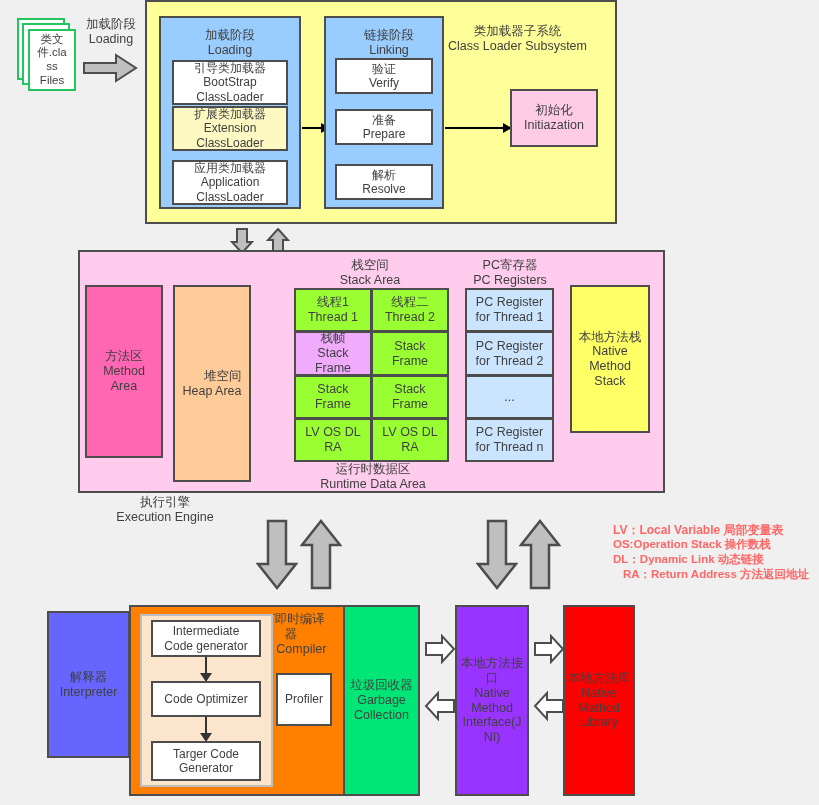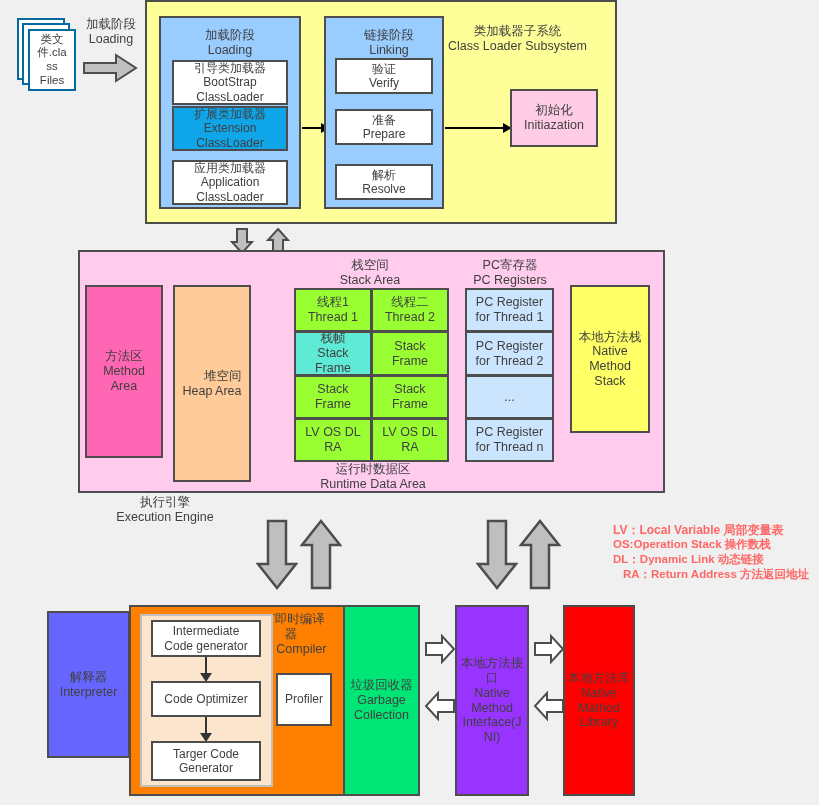--- a/index.html
+++ b/index.html
@@ -17,21 +17,21 @@
     border:2px solid #4d4d4d;
     display:flex;flex-direction:column;
     align-items:center;justify-content:center;
     text-align:center;
     line-height:1.18;
     white-space:pre-line;
   }
   .lbl{position:absolute;box-sizing:border-box;text-align:center;line-height:1.2;white-space:pre-line;}
 
   
-  .cf{border:2px solid #0369a1;background:#ffffff;}
+  .cf{border:2px solid #22c55e;background:#ffffff;}
   .arrow-o{position:absolute;}
   .arrow-o svg{display:block;}
 
   
   .tline{position:absolute;background:#000;height:2px;}
   .thead{position:absolute;width:0;height:0;border-top:5px solid transparent;border-bottom:5px solid transparent;border-left:9px solid #000;}
 
   .vline{position:absolute;background:#333;width:2px;}
   .vhead{position:absolute;width:0;height:0;border-left:6px solid transparent;border-right:6px solid transparent;border-top:9px solid #333;}
 </style>
@@ -56,21 +56,21 @@
 <div class="abs" style="left:145px;top:0px;width:472px;height:224px;background:#ffff99;border:2px solid #4d4d4d;"></div>
 <div class="lbl" style="left:425px;top:24px;width:185px;font-size:12.5px;">类加载器子系统
 Class Loader Subsystem</div>
 
 <div class="abs" style="left:159px;top:16px;width:142px;height:193px;background:#99ccff;border:2px solid #4d4d4d;"></div>
 <div class="lbl" style="left:159px;top:28px;width:142px;font-size:12.5px;">加载阶段
 Loading</div>
 <div class="box" style="left:172px;top:60px;width:116px;height:45px;background:#fff;font-size:12px;">引导类加载器
 BootStrap
 ClassLoader</div>
-<div class="box" style="left:172px;top:106px;width:116px;height:45px;background:#0ea5e9;font-size:12px;">扩展类加载器
+<div class="box" style="left:172px;top:106px;width:116px;height:45px;background:#fef9c3;font-size:12px;">扩展类加载器
 Extension
 ClassLoader</div>
 <div class="box" style="left:172px;top:160px;width:116px;height:45px;background:#fff;font-size:12px;">应用类加载器
 Application
 ClassLoader</div>
 
 <div class="tline" style="left:302px;top:127px;width:20px;"></div>
 <div class="thead" style="left:321px;top:123px;"></div>
 
 <div class="abs" style="left:324px;top:16px;width:120px;height:193px;background:#99ccff;border:2px solid #4d4d4d;"></div>
@@ -107,21 +107,21 @@
 <div class="box" style="left:85px;top:285px;width:78px;height:173px;background:#ff66b3;font-size:12.5px;">方法区
 Method
 Area</div>
 <div class="box" style="left:173px;top:285px;width:78px;height:197px;background:#ffcc99;font-size:12.5px;text-align:right;">堆空间
 Heap Area</div>
 
 <div class="lbl" style="left:293px;top:258px;width:154px;font-size:12.5px;">栈空间
 Stack Area</div>
 <div class="box" style="left:294px;top:288px;width:78px;height:44px;background:#99ff33;font-size:12.5px;">线程1
 Thread 1</div>
-<div class="box" style="left:294px;top:331px;width:78px;height:45px;background:#5eead4;font-size:12.5px;">栈帧
+<div class="box" style="left:294px;top:331px;width:78px;height:45px;background:#f0abfc;font-size:12.5px;">栈帧
 Stack
 Frame</div>
 <div class="box" style="left:294px;top:375px;width:78px;height:44px;background:#99ff33;font-size:12.5px;">Stack
 Frame</div>
 <div class="box" style="left:294px;top:418px;width:78px;height:44px;background:#99ff33;font-size:12.5px;">LV OS DL
 RA</div>
 
 <div class="box" style="left:371px;top:288px;width:78px;height:44px;background:#99ff33;font-size:12.5px;">线程二
 Thread 2</div>
 <div class="box" style="left:371px;top:331px;width:78px;height:45px;background:#99ff33;font-size:12.5px;">Stack

